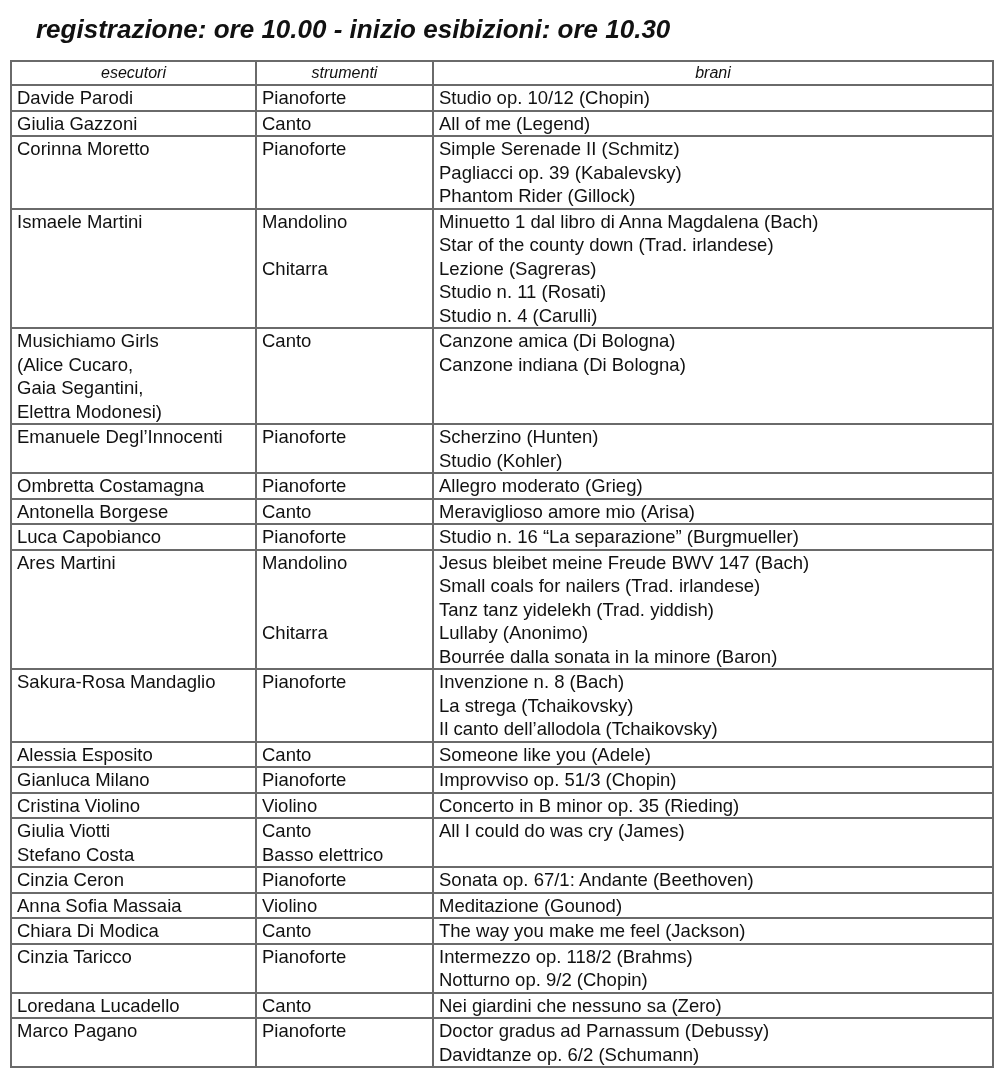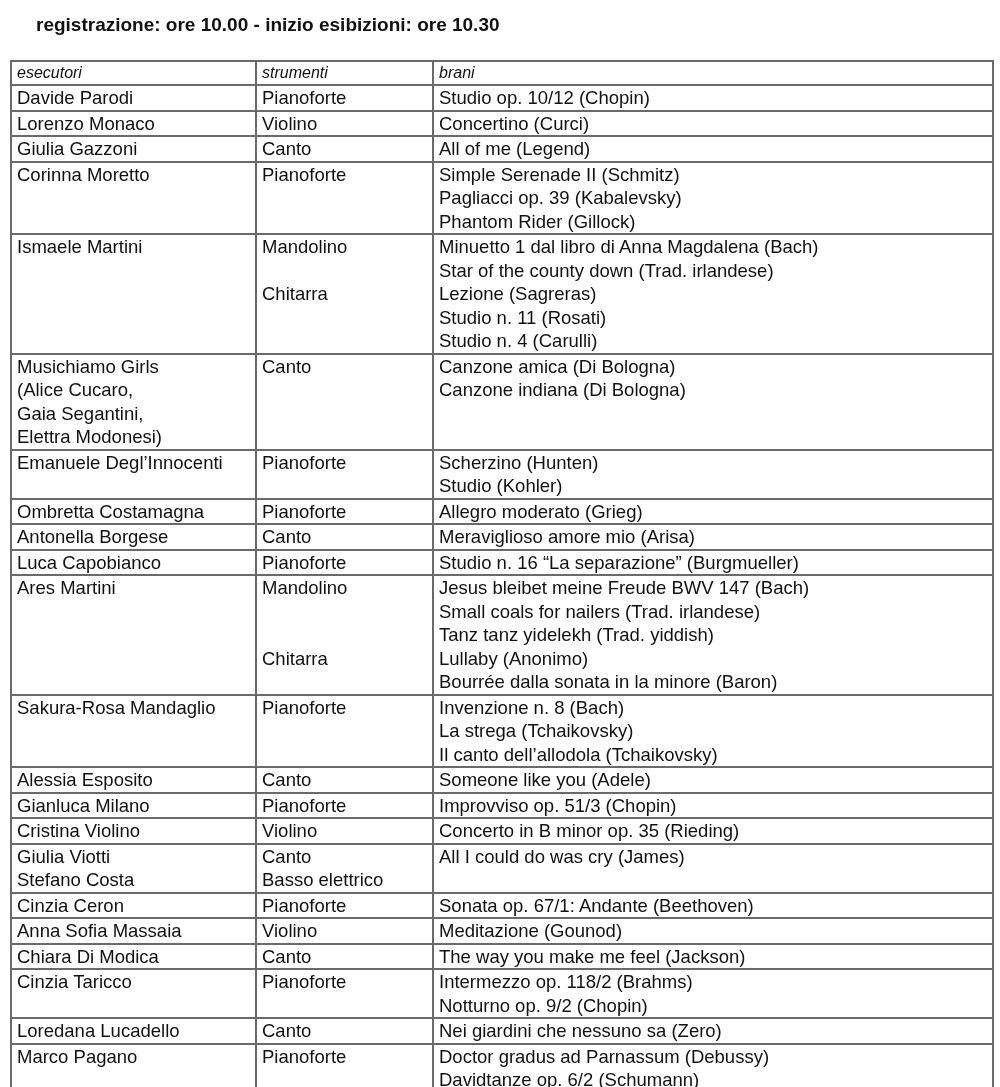--- a/index.html
+++ b/index.html
@@ -12,24 +12,25 @@
       height: 1087px;
       position: relative;
       overflow: hidden;
       font-family: "Liberation Sans", sans-serif;
       color: #111111;
     }
     .header-line {
       position: absolute;
       left: 36px;
       top: 14px;
-      font-size: 19px;
+      font-size: 26px;
       font-weight: bold;
       letter-spacing: 0px;
       white-space: nowrap;
+      font-style: italic;
     }
     table.program {
       position: absolute;
       left: 10px;
       top: 60px;
       width: 982px;
       border-collapse: collapse;
       table-layout: fixed;
       font-size: 18.5px;
     }
@@ -40,21 +41,21 @@
     table.program td {
       border: 2px solid #6a6a6a;
       padding: 0 5px;
       vertical-align: top;
       line-height: 23.5px;
       text-align: left;
       font-weight: normal;
     }
     table.program th {
       font-style: italic;
-      text-align: left;
+      text-align: center;
       font-size: 16px;
       line-height: 20px;
       padding-top: 1px;
     }
     table.program tr.row-header th { height: 21px; }
     .line { display: block; white-space: nowrap; }
     .spacer { display: block; height: 23.5px; }
   </style>
 </head>
 <body>
@@ -81,31 +82,20 @@
         </td>
         <td>
           <span class="line">Pianoforte</span>
         </td>
         <td>
           <span class="line">Studio op. 10/12 (Chopin)</span>
         </td>
       </tr>
       <tr>
         <td>
-          <span class="line">Lorenzo Monaco</span>
-        </td>
-        <td>
-          <span class="line">Violino</span>
-        </td>
-        <td>
-          <span class="line">Concertino (Curci)</span>
-        </td>
-      </tr>
-      <tr>
-        <td>
           <span class="line">Giulia Gazzoni</span>
         </td>
         <td>
           <span class="line">Canto</span>
         </td>
         <td>
           <span class="line">All of me (Legend)</span>
         </td>
       </tr>
       <tr>

